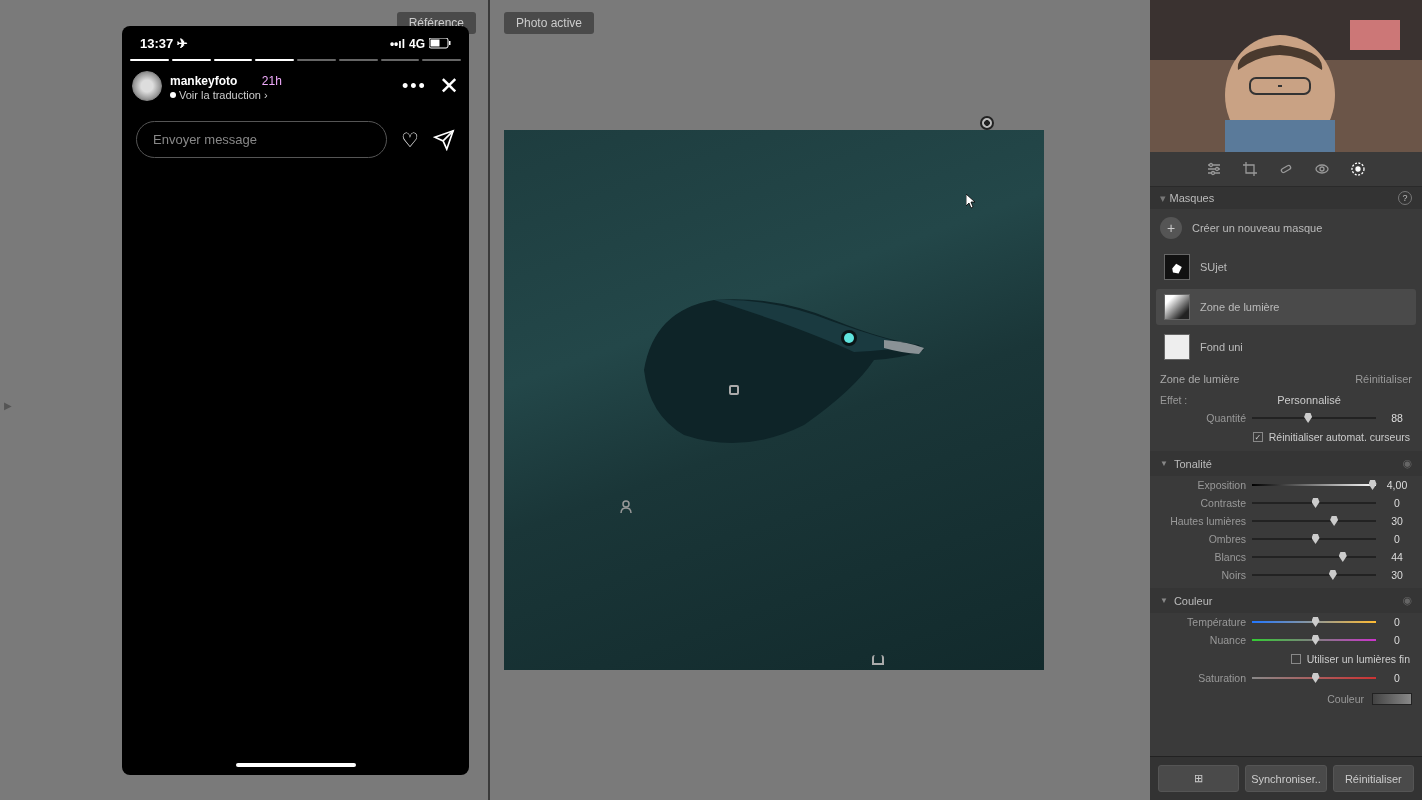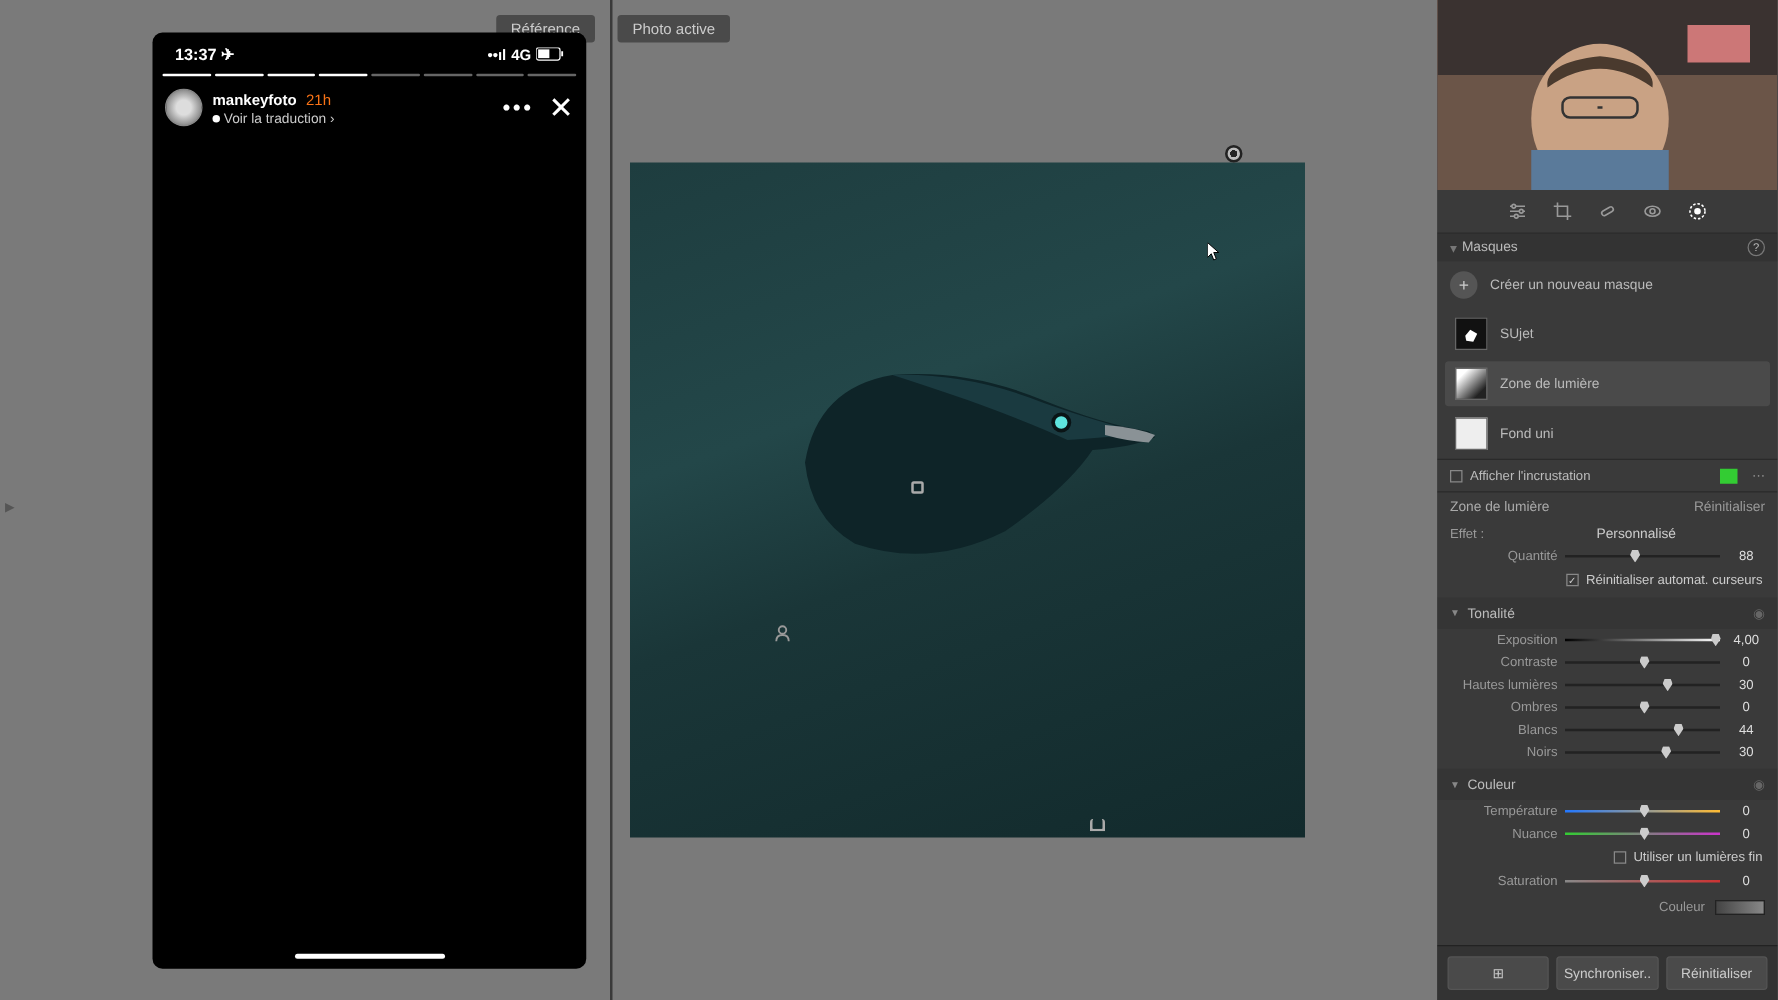--- a/index.html
+++ b/index.html
@@ -3,31 +3,31 @@
 <meta charset="utf-8">
 <style>
   *{margin:0;padding:0;box-sizing:border-box;font-family:Arial,Helvetica,sans-serif}
   body{background:#1a1a1a;width:1422px;height:800px;overflow:hidden;position:relative}
   .app{display:flex;height:800px}
   .main-area{flex:1;display:flex;background:#7a7a7a;position:relative}
   .left-pane{width:490px;position:relative;border-right:2px solid #3a3a3a}
   .right-pane{flex:1;position:relative}
   .tab{position:absolute;top:12px;background:#4a4a4a;color:#ccc;font-size:12px;padding:4px 12px;border-radius:3px}
   .tab-ref{right:12px}
-  .tab-active{left:4px}
+  .tab-active{left:14px}
   .phone{position:absolute;left:122px;top:26px;width:347px;height:749px;background:#000;border-radius:8px;overflow:hidden}
   .phone-status{display:flex;justify-content:space-between;align-items:center;padding:10px 18px 4px;color:#fff;font-size:13px;font-weight:600}
   .phone-status .right{display:flex;align-items:center;gap:4px;font-size:12px}
   .story-prog{display:flex;gap:3px;padding:4px 8px}
   .story-prog span{flex:1;height:2px;background:#666;border-radius:1px}
   .story-prog span.done{background:#fff}
   .story-head{display:flex;align-items:center;padding:6px 10px;gap:8px;color:#fff}
   .avatar{width:30px;height:30px;border-radius:50%;background:radial-gradient(circle,#ddd 30%,#555 100%);border:1px solid #888}
   .story-user{font-size:12px;font-weight:600}
-  .story-time{font-size:12px;color:#f97316;margin-left:3px}
+  .story-time{font-size:12px;color:#f0abfc;margin-left:20px}
   .story-trans{font-size:11px;color:#ccc;display:flex;align-items:center;gap:3px}
   .story-trans::before{content:"";width:6px;height:6px;background:#fff;border-radius:50%;display:inline-block}
   .story-close{margin-left:auto;display:flex;align-items:center;gap:12px}
   .dots{font-size:18px;letter-spacing:2px;cursor:pointer}
   .x{font-size:24px;font-weight:300;cursor:pointer}
   .story-img{width:100%;height:560px;background:linear-gradient(180deg,#1a3638 0%,#1f4042 30%,#163032 60%,#0e2224 100%);position:relative}
   .bird-ref{position:absolute;left:40px;top:90px;width:230px;height:260px}
   .after-label{position:absolute;bottom:40px;left:50%;transform:translateX(-50%);color:#fff;font-size:26px;font-weight:500;background:rgba(0,0,0,.25);padding:6px 18px;border-radius:6px}
   .story-foot{display:flex;align-items:center;padding:14px 14px;gap:14px}
   .msg-input{flex:1;border:1px solid #555;border-radius:20px;padding:10px 16px;background:transparent;color:#888;font-size:13px}
@@ -128,20 +128,30 @@
               <span class="story-user">mankeyfoto</span>
               <span class="story-time">21h</span>
             </div>
             <div class="story-trans">Voir la traduction ›</div>
           </div>
           <div class="story-close">
             <span class="dots">•••</span>
             <span class="x">✕</span>
           </div>
         </div>
+        <div class="story-foot">
+          <div class="msg-input">Envoyer message</div>
+          <span class="heart">♡</span>
+          <span class="send">
+            <svg width="22" height="22" viewBox="0 0 24 24" fill="none" stroke="#fff" stroke-width="1.8">
+                <path d="M22 2 11 13"></path>
+                <path d="M22 2 15 22 11 13 2 9 22 2Z"></path>
+              </svg>
+          </span>
+        </div>
         <div class="home-ind"></div>
       </div>
     </div>
 
     <div class="right-pane">
       <div class="tab tab-active">Photo active</div>
       <div class="active-photo">
         <svg class="bird-act" viewBox="0 0 310 230">
           <path d="M20 120 Q30 60 90 50 Q150 45 210 70 Q260 90 295 95 L300 100 Q280 108 250 110 Q230 140 180 175 Q120 205 60 185 Q25 165 20 120 Z" fill="#0e2428"></path>
           <path d="M90 50 Q150 48 210 72 Q255 88 290 96 Q265 100 230 102 Q200 88 150 70 Q115 58 90 50 Z" fill="#1a3a40"></path>
@@ -227,26 +237,20 @@
     </div>
     <div class="mask-item sel">
       <div class="mask-thumb light"></div>
       <span>Zone de lumière</span>
     </div>
     <div class="mask-item">
       <div class="mask-thumb bg"></div>
       <span>Fond uni</span>
     </div>
 
-    <div class="overlay-row">
-      <span class="chk"></span>
-      <span>Afficher l'incrustation</span>
-      <span class="color-sw"></span>
-      <span class="kebab">⋯</span>
-    </div>
 
     <div class="scroll-area">
       <div class="adj-head">
         <span>Zone de lumière</span>
         <span class="reset">Réinitialiser</span>
       </div>
       <div class="row">
         <span class="lbl" style="flex:0 0 40px;text-align:left">Effet :</span>
         <span style="flex:1;text-align:center;color:#ccc">Personnalisé</span>
       </div>

